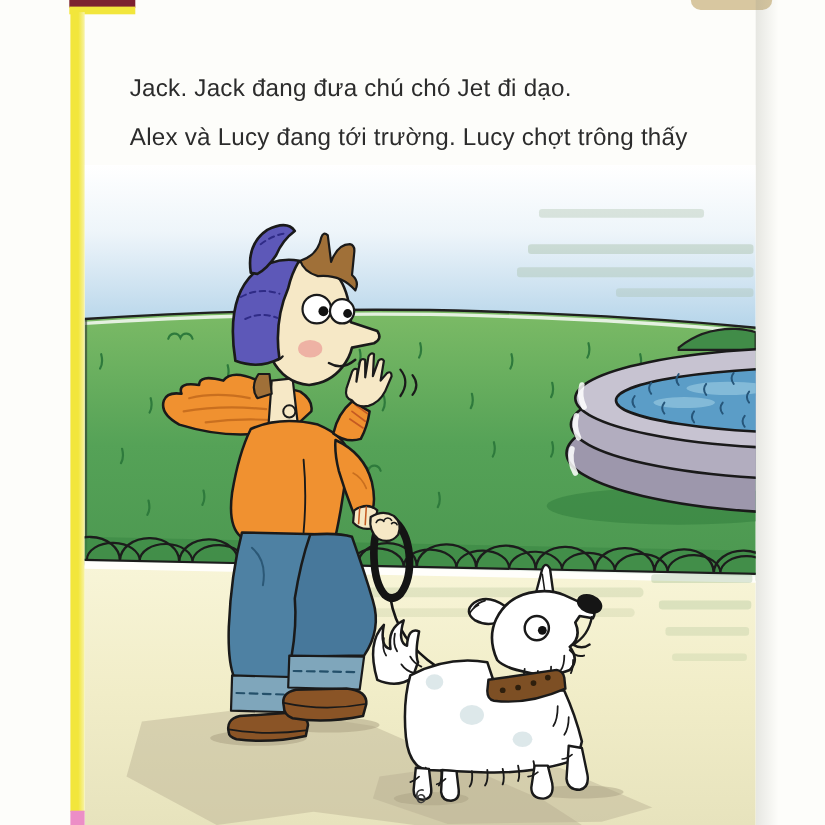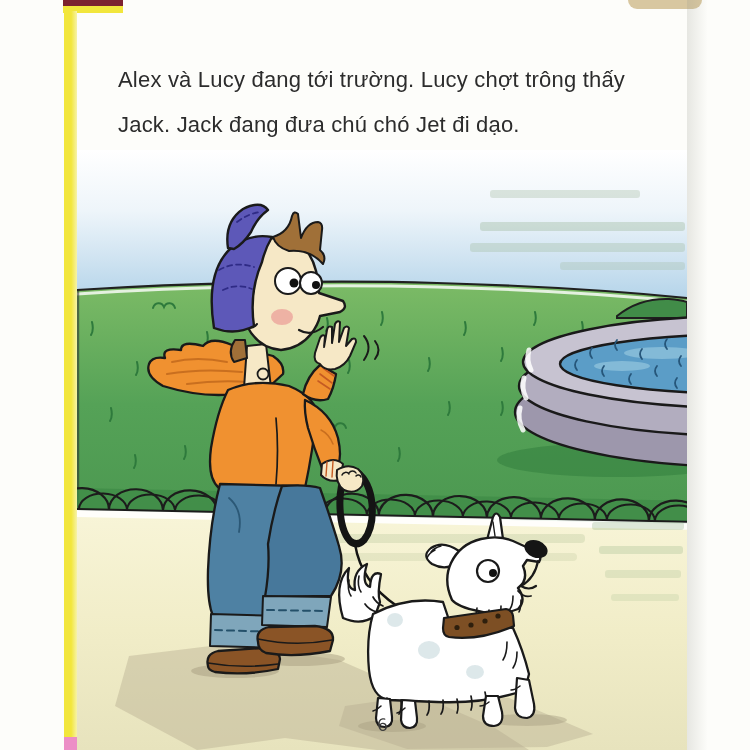--- a/index.html
+++ b/index.html
@@ -48,22 +48,22 @@
 <div class="stage">
 
   <div class="spine-maroon"></div>
   <div class="spine-yellow-top"></div>
   <div class="spine-yellow"></div>
   <div class="spine-pink"></div>
   <div class="corner-tan"></div>
   <div class="right-shade"></div>
 
   <div class="story-text">
+    <div class="story-line">Jack. Jack đang đưa chú chó Jet đi dạo.</div>
     <div class="story-line">Alex và Lucy đang tới trường. Lucy chợt trông thấy</div>
-    <div class="story-line">Jack. Jack đang đưa chú chó Jet đi dạo.</div>
   </div>
 
   <div class="illustration">
   <svg width="610" height="600" viewBox="0 0 610 600" role="img" aria-label="Jack, a boy wearing a backwards blue cap, orange hoodie, jeans and brown shoes, waves hello while walking Jet, a small white shaggy dog, on a leash along a pale path beside a green lawn with a low wire garden border and a grey inflatable paddling pool.">
     <defs>
       <linearGradient id="skyGrad" x1="0" y1="0" x2="0" y2="1">
         <stop offset="0" stop-color="#ffffff"></stop>
         <stop offset="0.4" stop-color="#eef5fa"></stop>
         <stop offset="0.72" stop-color="#cfe3f1"></stop>
         <stop offset="1" stop-color="#b2d3e9"></stop>

